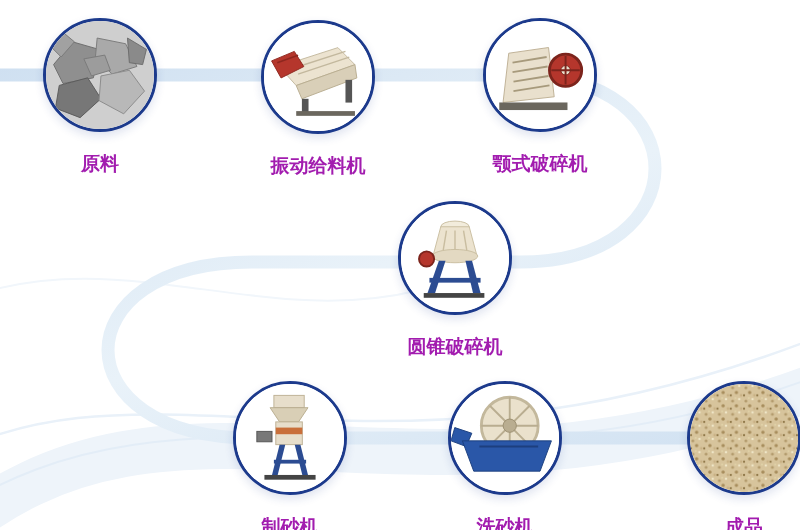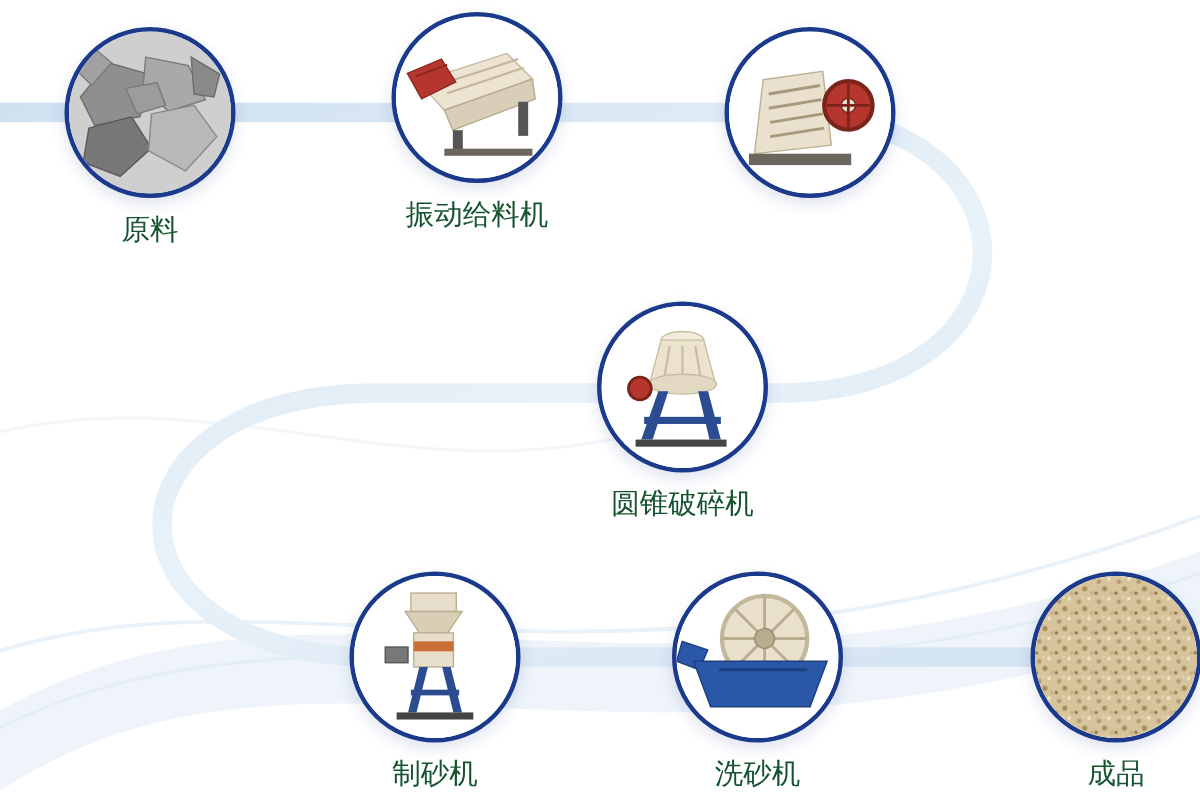--- a/index.html
+++ b/index.html
@@ -26,24 +26,24 @@
   .circle {
     width:114px; height:114px;
     border-radius:50%;
     border:3px solid #1c3a8c;
     overflow:hidden;
     background:#ffffff;
     box-shadow:0 4px 10px rgba(28,58,140,0.14);
   }
   .circle svg { display:block; width:100%; height:100%; }
   .label {
-    margin-top:8px;
+    margin-top:19px;
     font-size:19px;
-    font-weight:400;
-    color:#14532d;
+    font-weight:700;
+    color:#a21caf;
     white-space:nowrap;
   }
 </style>
 </head>
 <body>
 
 <div class="stage">
 
   <svg class="bg-layer" viewBox="0 0 800 530" xmlns="http://www.w3.org/2000/svg">
     <defs>
@@ -71,21 +71,21 @@
         <polygon points="14,68 44,60 58,82 36,102 10,92" fill="#777777" stroke="#5a5a5a"></polygon>
         <polygon points="58,58 88,52 104,74 82,98 56,84" fill="#b8b8b8" stroke="#8a8a8a"></polygon>
         <polygon points="40,40 62,36 68,52 48,58" fill="#9c9c9c" stroke="#7a7a7a"></polygon>
         <polygon points="86,18 106,30 102,46 88,44" fill="#8a8a8a" stroke="#6c6c6c"></polygon>
         <polygon points="2,24 18,12 30,22 16,38" fill="#a1a1a1" stroke="#7a7a7a"></polygon>
       </svg>
     </div>
     <div class="label">原料</div>
   </div>
 
-  <div class="node" style="left:261px; top:8px;">
+  <div class="node" style="left:261px; top:20px;">
     <div class="circle">
       <svg viewBox="0 0 114 114">
         <rect width="114" height="114" fill="#ffffff"></rect>
         <polygon points="16,46 78,26 96,44 34,66" fill="#ece3d0" stroke="#c3b89e"></polygon>
         <line x1="30" y1="48" x2="86" y2="30" stroke="#c3b89e" stroke-width="1.5"></line>
         <line x1="36" y1="54" x2="90" y2="36" stroke="#c3b89e" stroke-width="1.5"></line>
         <polygon points="8,40 32,30 42,46 18,58" fill="#b5362c" stroke="#8e271f"></polygon>
         <line x1="14" y1="42" x2="36" y2="34" stroke="#8e271f" stroke-width="1.5"></line>
         <polygon points="34,66 96,44 98,58 40,80" fill="#d9cfb8" stroke="#b8ac90"></polygon>
         <rect x="40" y="80" width="7" height="14" fill="#555555"></rect>
@@ -105,20 +105,21 @@
         <line x1="28" y1="54" x2="65" y2="48" stroke="#a79a7c" stroke-width="2"></line>
         <line x1="29" y1="64" x2="66" y2="58" stroke="#a79a7c" stroke-width="2"></line>
         <line x1="29" y1="74" x2="67" y2="68" stroke="#a79a7c" stroke-width="2"></line>
         <circle cx="84" cy="52" r="17" fill="#b5362c" stroke="#7c241c" stroke-width="3"></circle>
         <circle cx="84" cy="52" r="5" fill="#e9e0cd" stroke="#7c241c"></circle>
         <line x1="84" y1="37" x2="84" y2="67" stroke="#7c241c" stroke-width="2"></line>
         <line x1="69" y1="52" x2="99" y2="52" stroke="#7c241c" stroke-width="2"></line>
         <rect x="14" y="86" width="72" height="8" fill="#6b675e"></rect>
       </svg>
     </div>
+    <div class="label">颚式破碎机</div>
   </div>
 
 
   <div class="node" style="left:398px; top:201px;text-align:center;">
     <div class="circle">
       <svg viewBox="0 0 114 114">
         <rect width="114" height="114" fill="#ffffff"></rect>
         <ellipse cx="57" cy="24" rx="15" ry="6" fill="#f2ecdc" stroke="#c9bda0"></ellipse>
         <polygon points="42,24 72,24 80,54 34,54" fill="#ece3cf" stroke="#c9bda0"></polygon>
         <line x1="48" y1="28" x2="44" y2="52" stroke="#c9bda0" stroke-width="1.5"></line>

